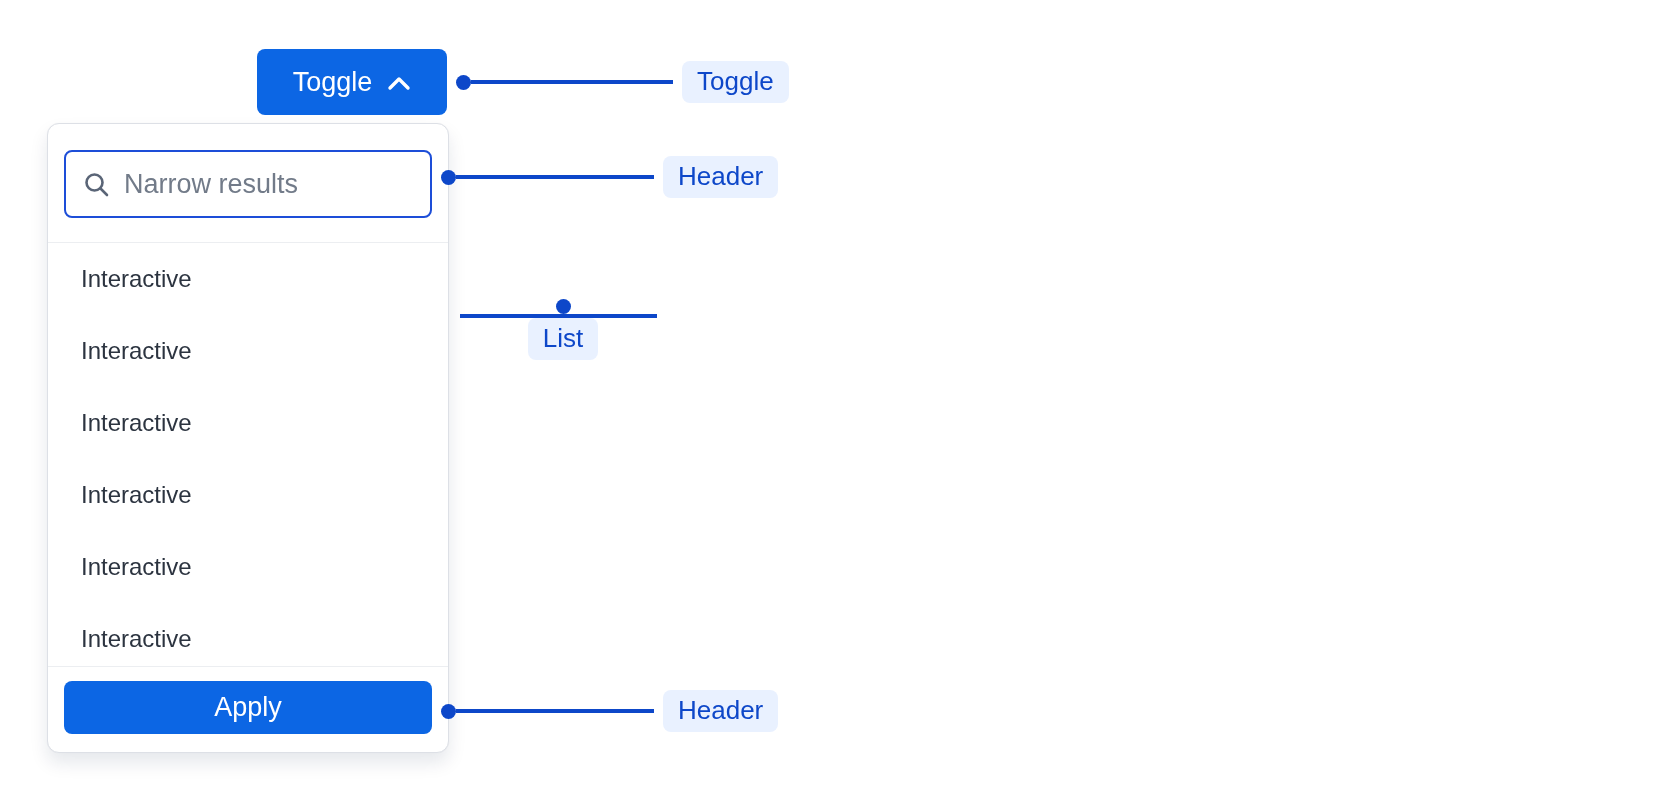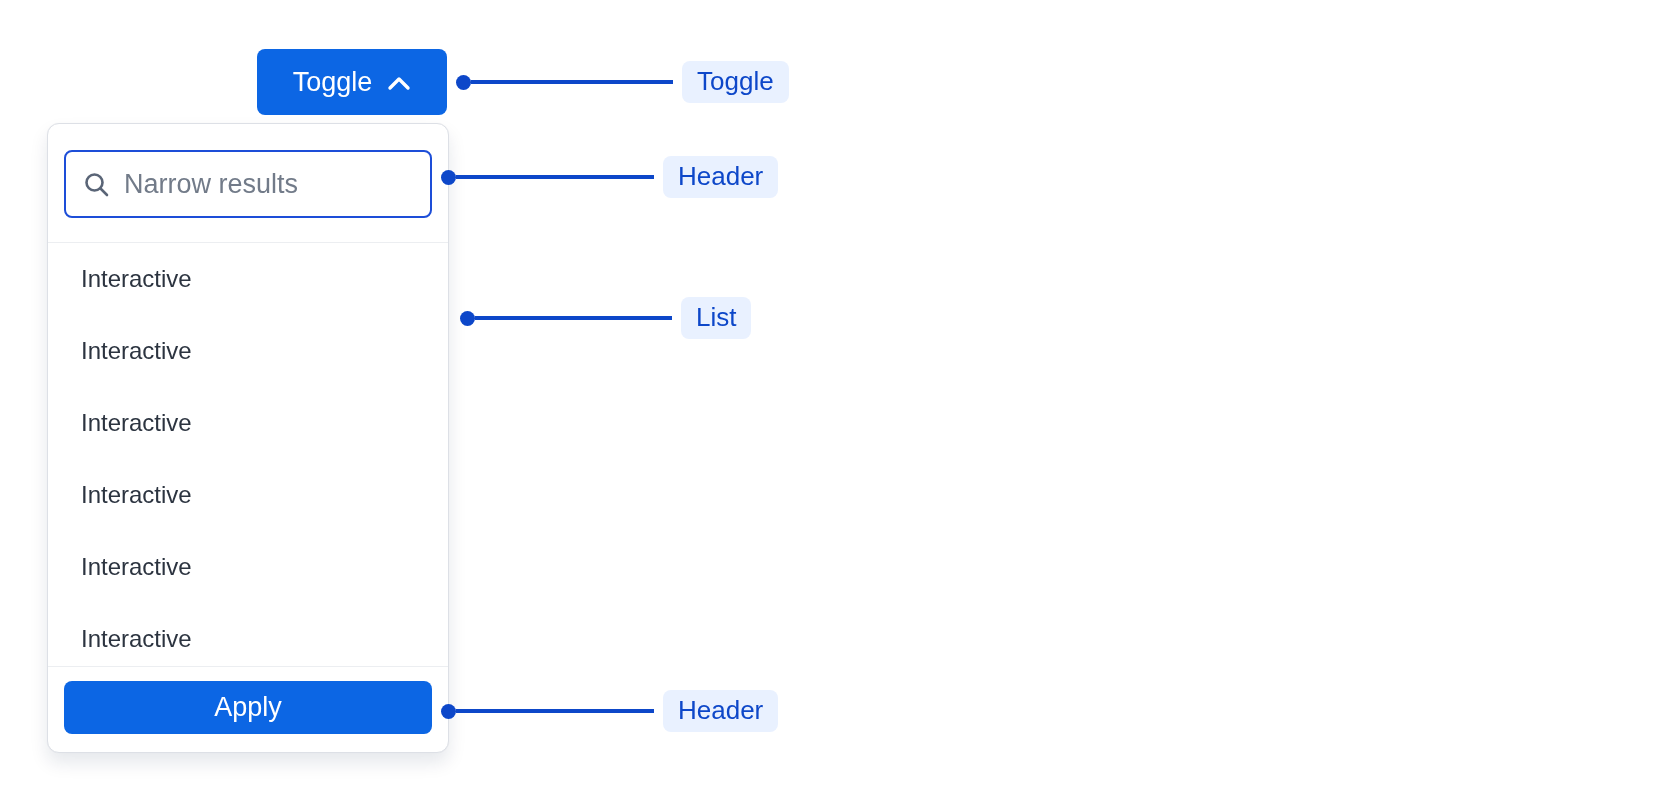--- a/index.html
+++ b/index.html
@@ -115,21 +115,21 @@
   <span class="line" style="width:202px;"></span>
   <span class="chip">Toggle</span>
 </div>
 
 <div class="annotation" style="left:441px;top:158px;">
   <span class="dot"></span>
   <span class="line" style="width:198px;"></span>
   <span class="chip">Header</span>
 </div>
 
-<div class="annotation" style="left:460px;top:299px;">
+<div class="annotation" style="left:460px;top:299px;flex-direction:column;">
   <span class="dot"></span>
   <span class="line" style="width:197px;"></span>
   <span class="chip">List</span>
 </div>
 
 <div class="annotation" style="left:441px;top:692px;">
   <span class="dot"></span>
   <span class="line" style="width:198px;"></span>
   <span class="chip">Header</span>
 </div>

